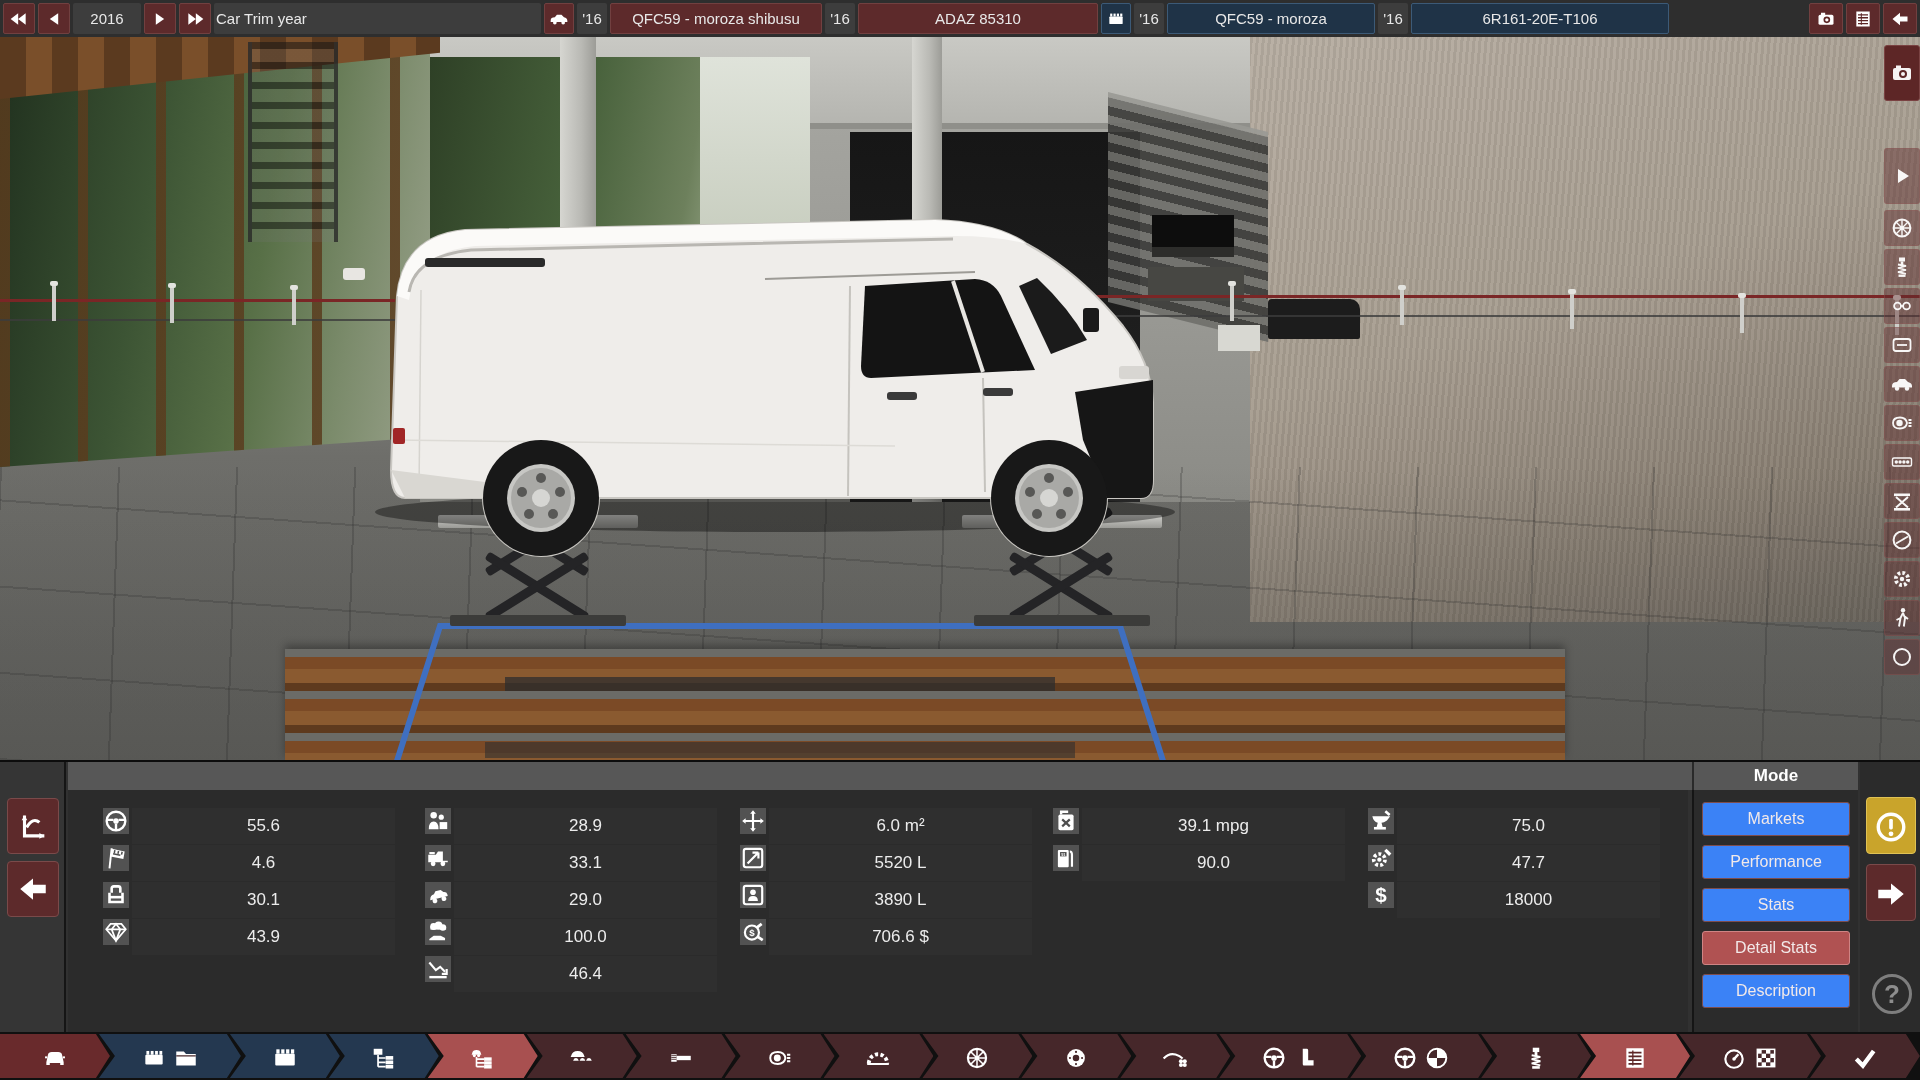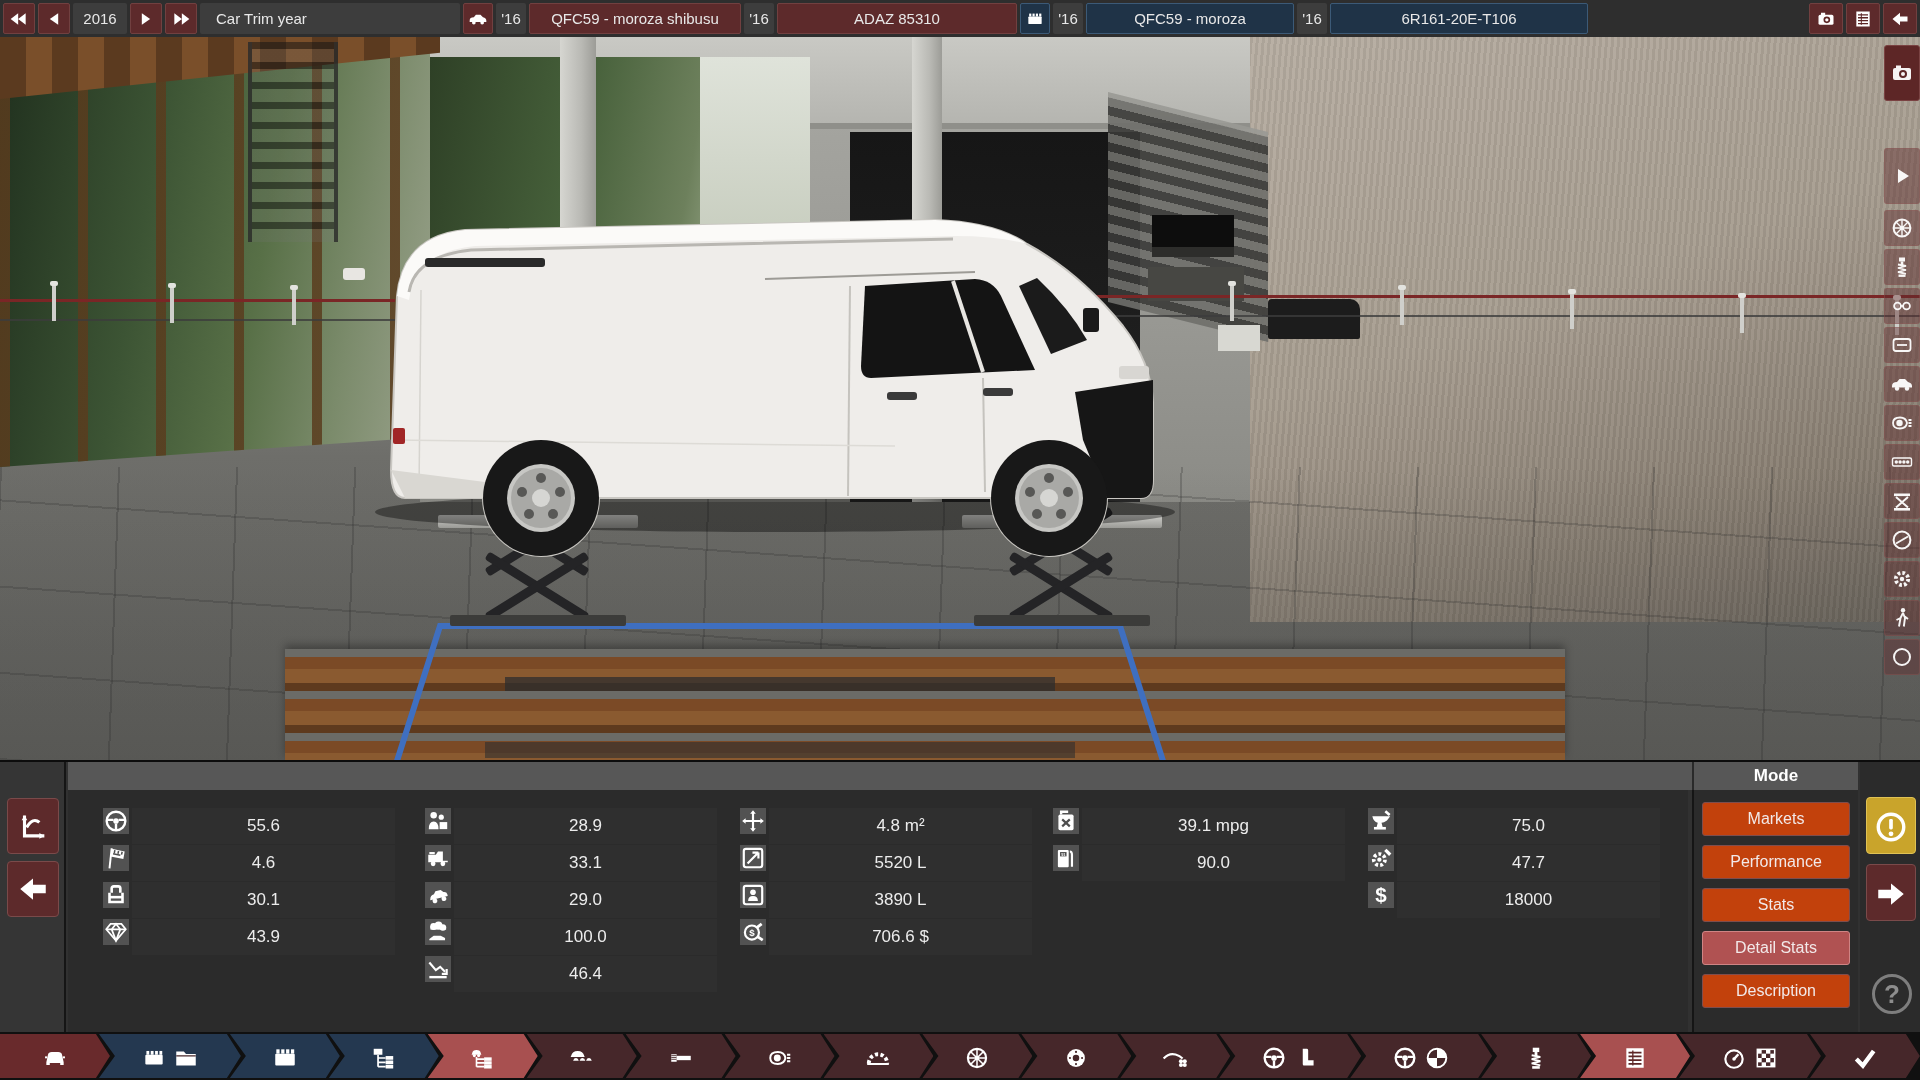--- a/index.html
+++ b/index.html
@@ -106,21 +106,21 @@
   #stats { position:absolute; left:68px; top:28px; width:1620px; height:244px; background:#2b2b2b; }
   .scol { position:absolute; top:18px; width:292px; }
   .srow { display:flex; height:36px; margin-bottom:1px; }
   .sicon { width:37px; height:36px; background:#525252; display:flex; align-items:center;
            justify-content:center; margin-right:3px; flex:0 0 auto; }
   .sicon svg { width:26px; height:26px; }
   .sval { flex:1; background:#2f2f2f; color:#ececec; font-size:17px; display:flex;
           align-items:center; justify-content:center; }
   #modezone { position:absolute; left:1692px; top:28px; width:166px; height:244px; background:#2b2b2b;
               border-left:2px solid #151515; padding-top:12px; }
-  .mode-btn { width:148px; height:34px; margin:0 auto 9px auto; background:#c2410c;
+  .mode-btn { width:148px; height:34px; margin:0 auto 9px auto; background:#3b82f6;
               border:1px solid #7e4d4d; border-radius:3px; color:#f2e9e9; font-size:16px;
               display:flex; align-items:center; justify-content:center; cursor:pointer; }
   .mode-btn--sel { background:#b05252; border-color:#cf8484; }
   #rightzone { position:absolute; left:1860px; top:0; width:60px; height:272px; background:#2b2b2b; }
   #warn-btn { position:absolute; left:6px; top:35px; width:50px; height:57px; background:#c9a42b;
               border:1px solid #e0c254; border-radius:4px; display:flex; align-items:center;
               justify-content:center; cursor:pointer; }
   #warn-btn svg { width:36px; height:36px; }
   #next-btn { position:absolute; left:6px; top:102px; width:50px; height:57px; background:#5d2a2b;
               border:1px solid #7a4a4a; border-radius:4px; display:flex; align-items:center;
@@ -155,36 +155,36 @@
         </svg>
       </span>
     </div>
   <div class="tb-btn" style="width:32px">
       <span style="display: inline-flex; width: 20px; height: 20px;">
         <svg viewBox="0 0 24 24" width="100%" height="100%" style="display:block">
           <path d="M7,12 L17,5 V19 Z" fill="#ffffff"></path>
         </svg>
       </span>
     </div>
-  <div class="tb-cell" style="width:54px">2016</div>
+  <div class="tb-cell" style="width:68px">2016</div>
   <div class="tb-btn" style="width:32px">
       <span style="display: inline-flex; width: 20px; height: 20px;">
         <svg viewBox="0 0 24 24" width="100%" height="100%" style="display:block">
           <path d="M17,12 L7,5 V19 Z" fill="#ffffff"></path>
         </svg>
       </span>
     </div>
   <div class="tb-btn" style="width:32px">
       <span style="display: inline-flex; width: 20px; height: 20px;">
         <svg viewBox="0 0 24 24" width="100%" height="100%" style="display:block">
           <path d="M13,12 L4,5 V19 Z M22,12 L13,5 V19 Z" fill="#ffffff"></path>
         </svg>
       </span>
     </div>
-  <div class="tb-cell" style="width:260px; justify-content:flex-start; padding-left:16px">Car Trim year</div>
+  <div class="tb-cell" style="width:327px; justify-content:flex-start; padding-left:2px">Car Trim year</div>
   <div class="tb-btn" style="width:30px">
       <span style="display: inline-flex; width: 20px; height: 20px;">
         <svg viewBox="0 0 24 24" width="100%" height="100%" style="display:block">
           <path d="M2,14 Q2,10 7,10 L9.5,7 H15 L18,10 Q22,11 22,14 V15.5 H2 Z" fill="#ffffff"></path>
           <circle cx="7" cy="16.5" r="2.2" fill="#ffffff"></circle>
           <circle cx="17" cy="16.5" r="2.2" fill="#ffffff"></circle>
         </svg>
       </span>
     </div>
   <div class="tb-cell" style="width:30px">'16</div>
@@ -587,21 +587,21 @@
         </div>
     </div>
     <div class="scol" style="left:672px">
       <div class="srow">
           <span class="sicon" style="display: inline-flex; width: 26px; height: 26px;">
             <svg viewBox="0 0 24 24" width="100%" height="100%" style="display:block">
               <path d="M12,2 L14.6,5.2 H9.4 Z M12,22 L9.4,18.8 H14.6 Z M2,12 L5.2,9.4 V14.6 Z M22,12 L18.8,14.6 V9.4 Z" fill="#ffffff"></path>
               <path d="M12,4.5 V19.5 M4.5,12 H19.5" stroke="#ffffff" stroke-width="2"></path>
             </svg>
           </span>
-          <span class="sval">4.8 m²</span>
+          <span class="sval">6.0 m²</span>
         </div>
       <div class="srow">
           <span class="sicon" style="display: inline-flex; width: 26px; height: 26px;">
             <svg viewBox="0 0 24 24" width="100%" height="100%" style="display:block">
               <rect x="3.5" y="3.5" width="17" height="17" rx="2" stroke="#ffffff" stroke-width="2" fill="none"></rect>
               <path d="M7,17 L17,7 M17,7 H11.5 M17,7 V12.5" stroke="#ffffff" stroke-width="2" fill="none"></path>
             </svg>
           </span>
           <span class="sval">5520 L</span>
         </div>

